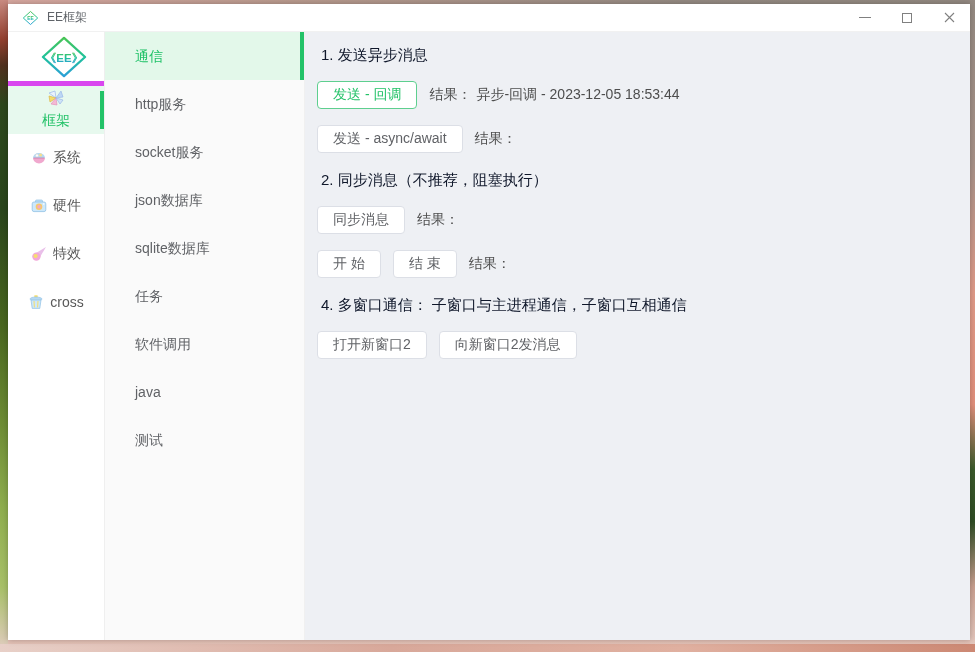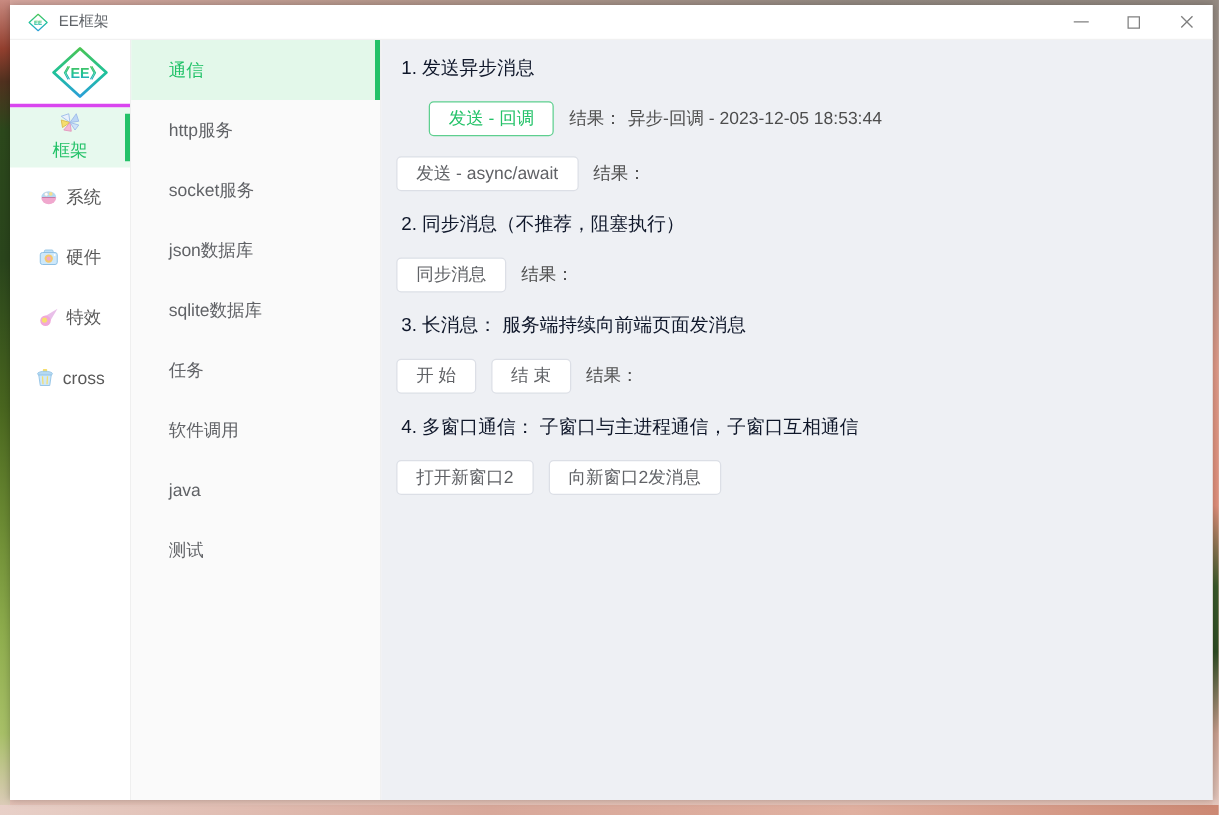--- a/index.html
+++ b/index.html
@@ -31,42 +31,42 @@
   .ctrl { width:42px; height:100%; display:flex; align-items:center; justify-content:center; cursor:pointer; }
   .g-min { width:12px; height:0; border-top:1px solid #808080; display:block; }
   .g-max { width:10px; height:10px; border:1px solid #808080; display:block; }
   .g-close { width:11px; height:11px; display:block; }
 
   
   .app-body { flex:1; display:flex; min-height:0; }
 
   
   .sidebar1 { width:97px; flex:0 0 97px; background:#fff; border-right:1px solid #efefef; }
-  .logo-cell { height:54px; border-bottom:3px solid #d946ef; display:flex; align-items:center; justify-content:center;padding-left:16px; }
+  .logo-cell { height:54px; border-bottom:5px solid #d946ef; display:flex; align-items:center; justify-content:center;padding-left:16px; }
   .nav1-item { height:48px; display:flex; align-items:center; justify-content:center; gap:6px;
     font-size:14px; color:#595959; cursor:pointer; position:relative; }
   .nav1-item .ic { width:16px; height:16px; flex:0 0 16px; }
   .nav1-item.selected { background:#e7f9ee; color:#23c268;flex-direction:column; }
   .nav1-item.selected::after { content:""; position:absolute; right:0; top:5px; bottom:5px; width:4px; background:#23c268; }
 
   
   .sidebar2 { width:200px; flex:0 0 200px; background:#fafafa; border-right:1px solid #f0f0f0; }
   .nav2-item { height:48px; line-height:48px; padding-left:30px; font-size:14px; color:#606266;
     cursor:pointer; position:relative; }
   .nav2-item.selected { background:#e3f8ea; color:#20c268; }
   .nav2-item.selected::after { content:""; position:absolute; right:0; top:0; bottom:0; width:4px; background:#23c268; }
 
   
   .main { flex:1; background:#eef0f4; padding:10px 12px; overflow:hidden; }
   .sec-title { font-size:15px; font-weight:normal; color:#0f172a; margin:16px 4px; line-height:21px; }
   .sec-title.first { margin-top:2px; }
   .btn-row { display:flex; align-items:center; gap:12px; margin:0 0 16px; }
   .btn { height:28px; padding:0 15px; background:#fff; border:1px solid #dcdfe6; border-radius:4px;
     font-size:14px; color:#606266; display:inline-flex; align-items:center; cursor:pointer; white-space:nowrap; }
-  .btn.success { color:#23c268; border-color:#5ecf8f;margin-left:26px; }
+  .btn.success { color:#23c268; border-color:#5ecf8f; }
   .result { font-size:14px; color:#4d4d4d; }
   .result .val { margin-left:5px; }
 </style>
 </head>
 <body>
 
 <div class="wall-top"></div>
 <div class="wall-left"></div>
 <div class="wall-right"></div>
 <div class="wall-bottom"></div>
@@ -194,21 +194,20 @@
         <button class="btn">发送 - async/await</button>
         <span class="result"><span>结果：</span><span class="val"></span></span>
       </div>
 
       <h3 class="sec-title">2. 同步消息（不推荐，阻塞执行）</h3>
       <div class="btn-row">
         <button class="btn">同步消息</button>
         <span class="result"><span>结果：</span><span class="val"></span></span>
       </div>
 
-      <h3 class="sec-title">3. 长消息： 服务端持续向前端页面发消息</h3>
       <div class="btn-row">
         <button class="btn">开 始</button>
         <button class="btn">结 束</button>
         <span class="result"><span>结果：</span><span class="val"></span></span>
       </div>
 
       <h3 class="sec-title">4. 多窗口通信： 子窗口与主进程通信，子窗口互相通信</h3>
       <div class="btn-row">
         <button class="btn">打开新窗口2</button>
         <button class="btn">向新窗口2发消息</button>

